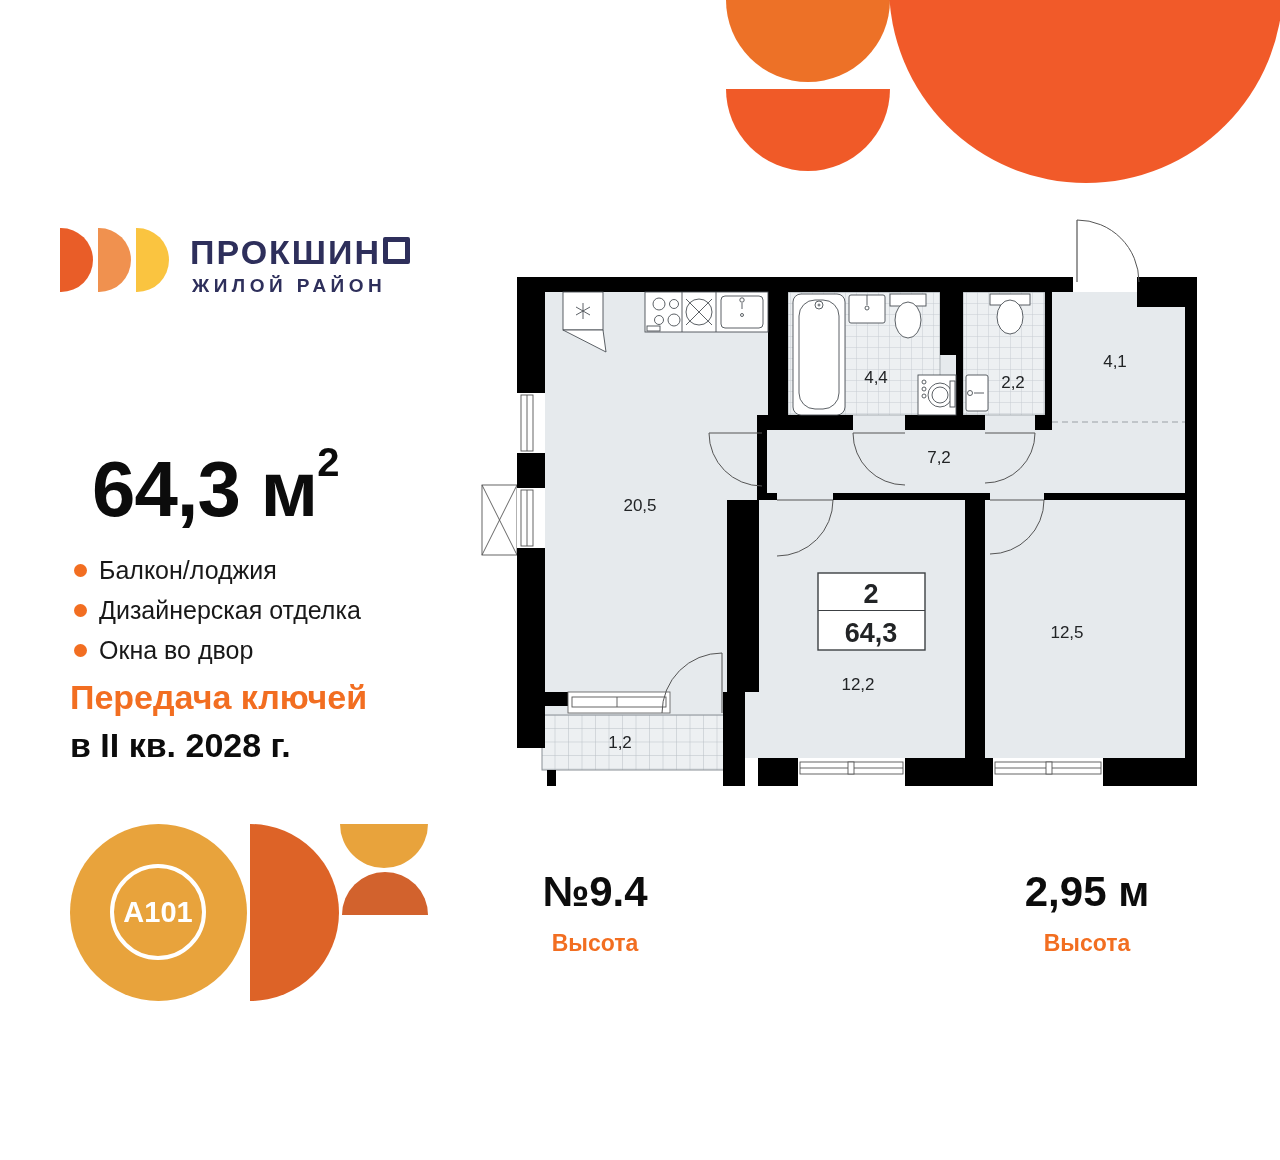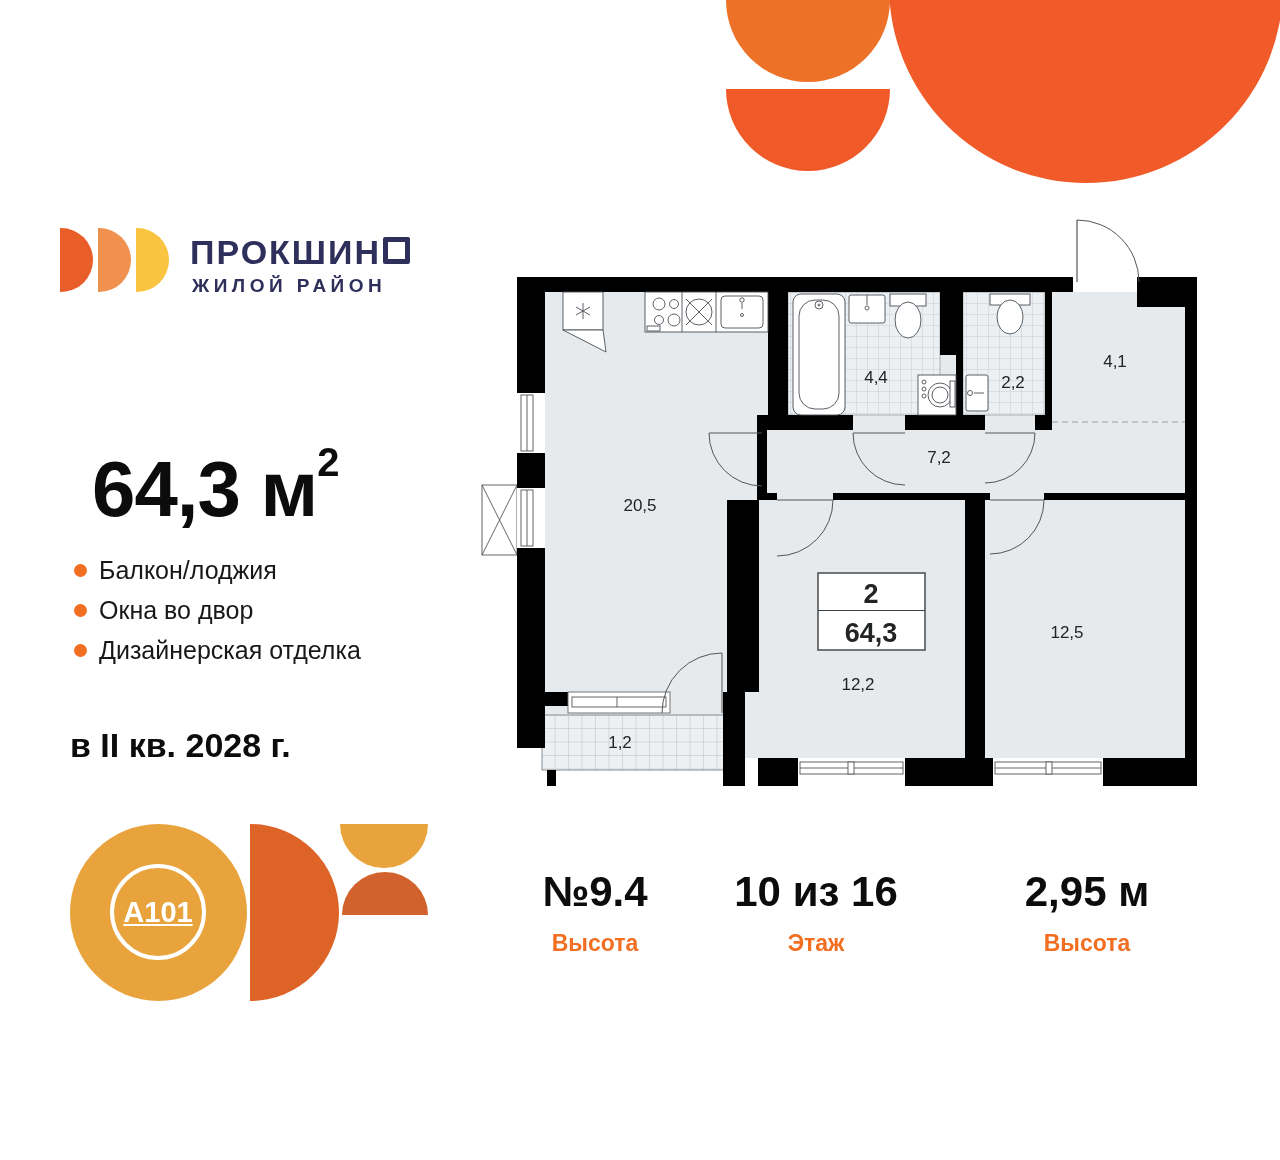--- a/index.html
+++ b/index.html
@@ -28,21 +28,21 @@
   .features{position:absolute;left:74px;top:550px;}
   .feature{display:flex;align-items:center;height:40px;}
   .feature .dot{width:13px;height:13px;border-radius:50%;background:#F26E21;margin-right:12px;flex:0 0 auto;}
   .feature .txt{font-size:25px;font-weight:500;color:#181818;}
   .keys1{position:absolute;left:70px;top:678px;font-size:34px;font-weight:700;color:#F26E21;}
   .keys2{position:absolute;left:70px;top:726px;font-size:34px;font-weight:800;color:#0c0c0c;}
 
   
   .a101-circle{position:absolute;left:70px;top:824px;width:177px;height:177px;border-radius:50%;background:#E8A33C;}
   .a101-ring{position:absolute;left:110px;top:864px;width:88px;height:88px;border:4px solid #fff;border-radius:50%;
-             display:flex;align-items:center;justify-content:center;font-size:29px;font-weight:700;color:#fff;text-decoration:underline;}
+             display:flex;align-items:center;justify-content:center;font-size:29px;font-weight:700;color:#fff;}
   .a101-d{position:absolute;left:250px;top:824px;width:89px;height:177px;border-radius:0 177px 177px 0;background:#DD6327;}
   .a101-semi-top{position:absolute;left:340px;top:824px;width:88px;height:44px;border-radius:0 0 88px 88px;background:#E8A33C;}
   .a101-semi-bottom{position:absolute;left:342px;top:872px;width:86px;height:43px;border-radius:86px 86px 0 0;background:#D2622D;}
 
   
   .sum-col{position:absolute;text-align:center;}
   .sum-val{font-size:42px;font-weight:700;color:#0c0c0c;}
   .sum-lab{margin-top:14px;font-size:23px;font-weight:600;color:#F26E21;}
   .sum-1{left:500px;top:868px;width:190px;}
   .sum-2{left:716px;top:868px;width:200px;}
@@ -73,45 +73,42 @@
 
   <div class="area-line"><span>64,3 м</span><sup>2</sup></div>
 
   <div class="features">
     <div class="feature">
       <span class="dot"></span>
       <span class="txt">Балкон/лоджия</span>
     </div>
     <div class="feature">
       <span class="dot"></span>
-      <span class="txt">Окна во двор</span>
+      <span class="txt">Дизайнерская отделка</span>
     </div>
     <div class="feature">
       <span class="dot"></span>
-      <span class="txt">Дизайнерская отделка</span>
+      <span class="txt">Окна во двор</span>
     </div>
   </div>
 
+  <div class="keys1">Передача ключей</div>
   <div class="keys2">в II кв. 2028 г.</div>
 
   <div>
     <div class="a101-circle"></div>
     <div class="a101-ring">A101</div>
     <div class="a101-d"></div>
     <div class="a101-semi-top"></div>
     <div class="a101-semi-bottom"></div>
   </div>
 
   <div class="sum-col sum-1">
     <div class="sum-val">№9.4</div>
     <div class="sum-lab">Высота</div>
-  </div>
-  <div class="sum-col sum-2">
-    <div class="sum-val">10 из 16</div>
-    <div class="sum-lab">Этаж</div>
   </div>
   <div class="sum-col sum-3">
     <div class="sum-val">2,95 м</div>
     <div class="sum-lab">Высота</div>
   </div>
 
   <svg class="plan" viewBox="0 0 765 575">
     <defs>
       <pattern id="tileS" width="11" height="11" patternUnits="userSpaceOnUse">
         <rect width="11" height="11" fill="#EDF0F2"></rect>

